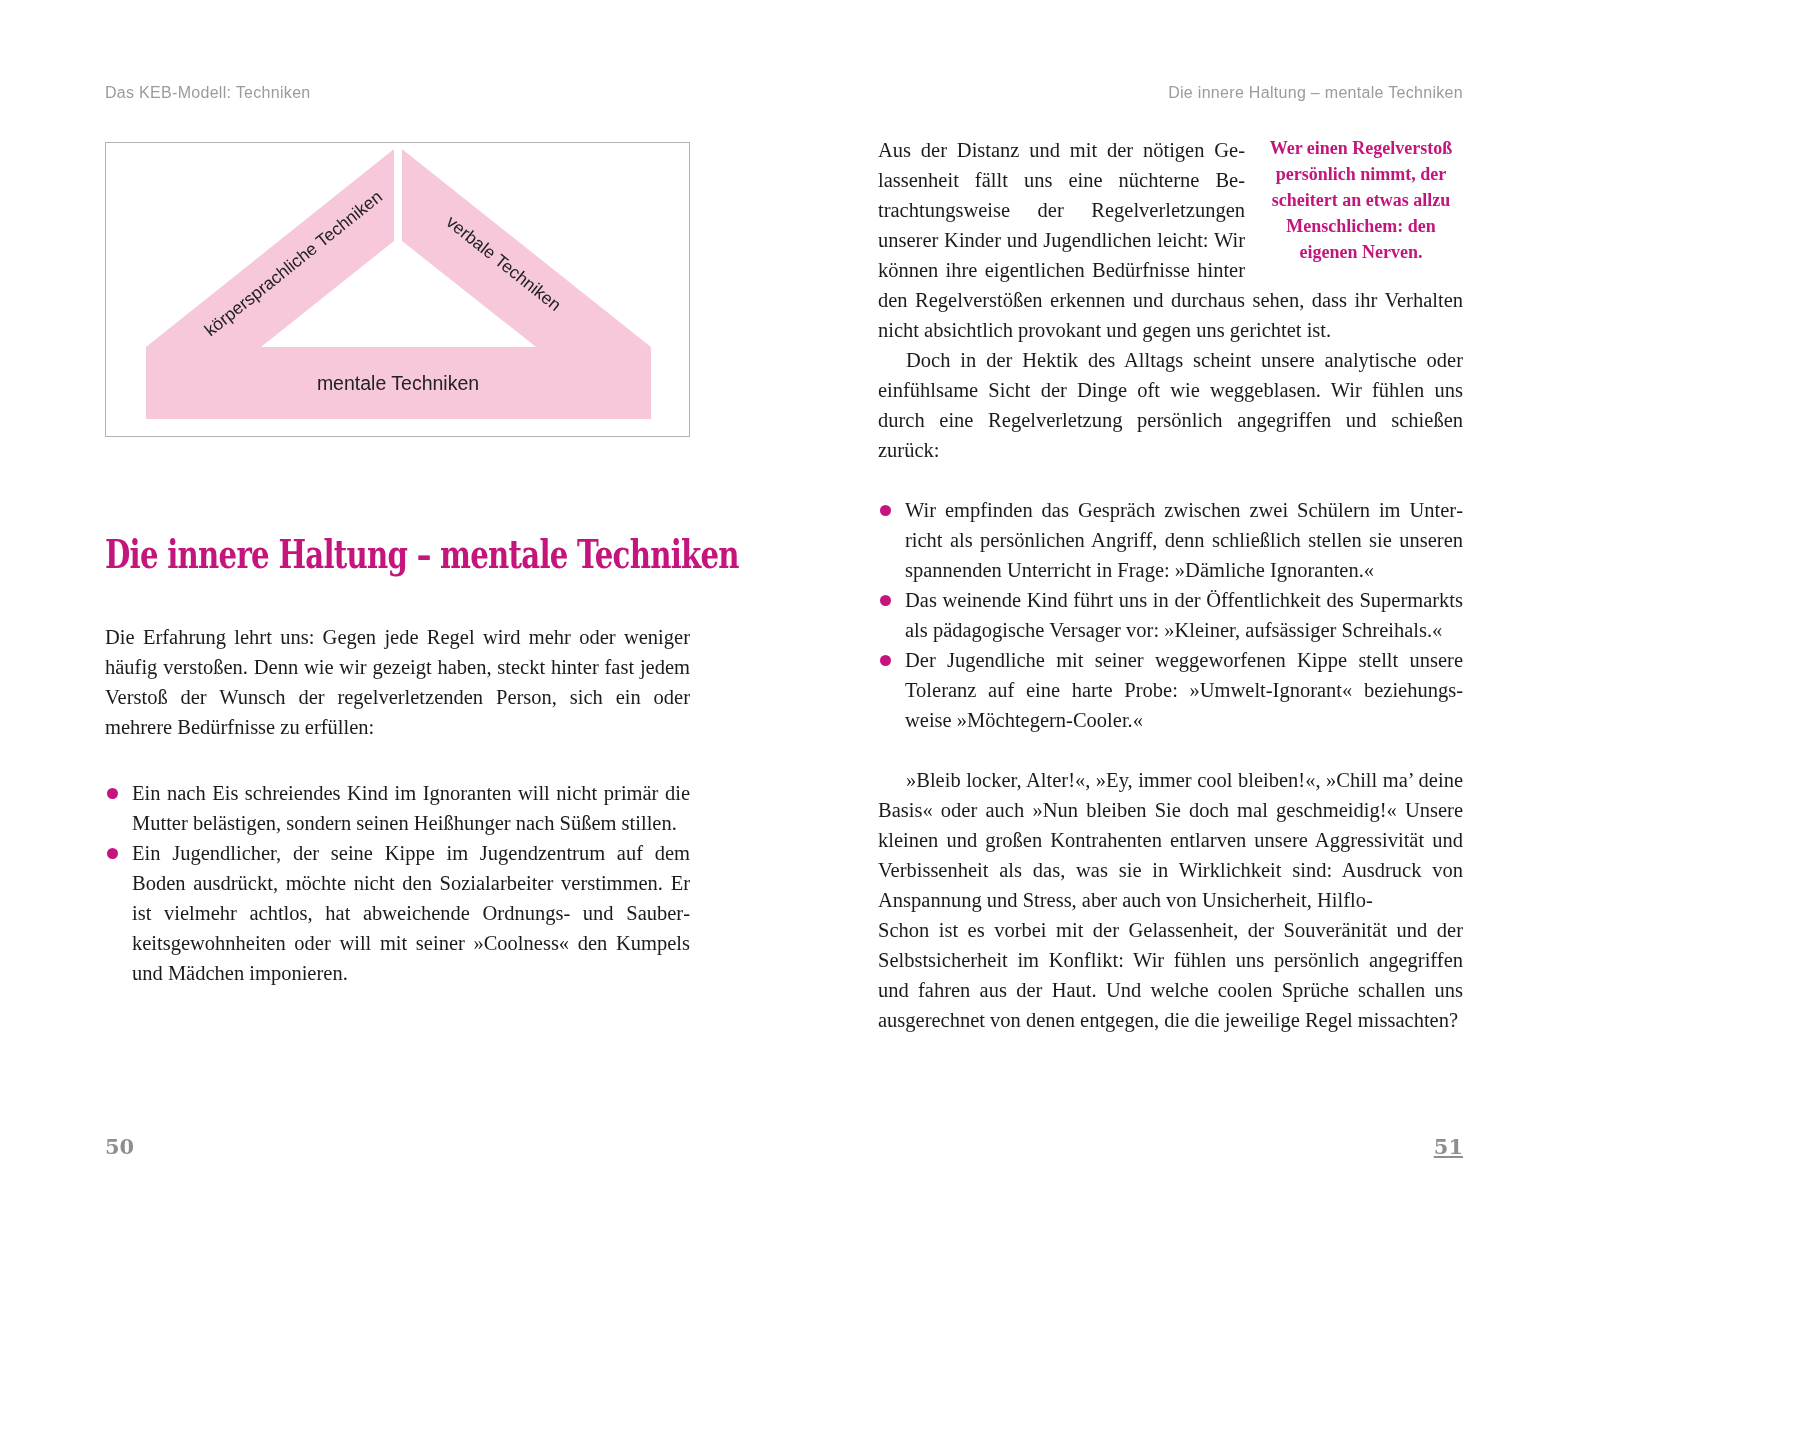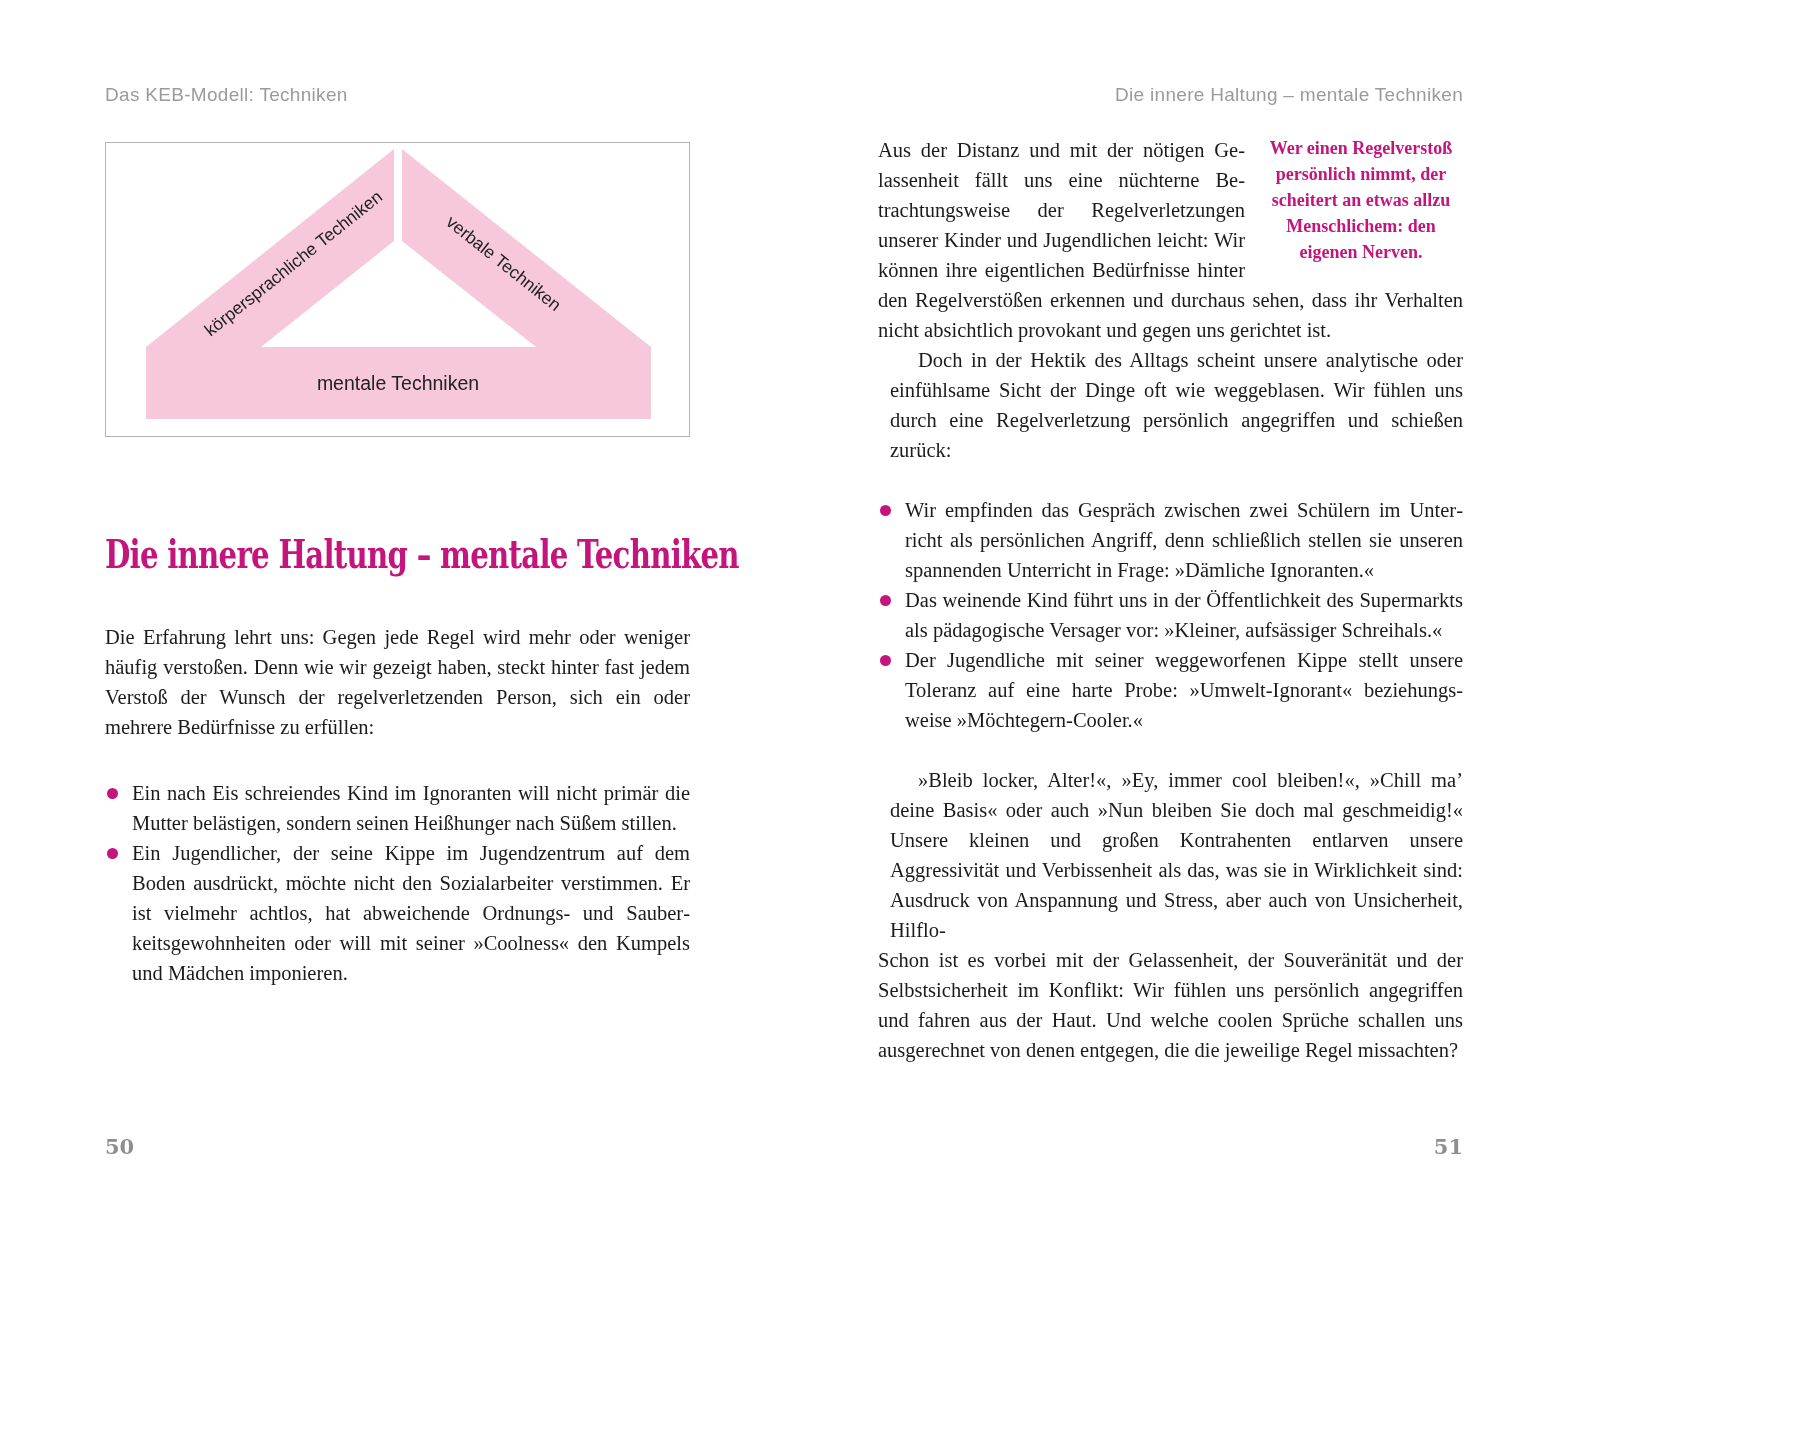--- a/index.html
+++ b/index.html
@@ -10,21 +10,21 @@
     -webkit-font-smoothing: antialiased;
   }
   .spread { position: relative; width: 1800px; height: 1433px; background: #ffffff; overflow: hidden; }
   .page { position: absolute; top: 0; width: 585px; height: 1433px; }
   .page-left  { left: 105px; }
   .page-right { left: 878px; }
 
   .run-head {
     position: absolute; top: 84px; left: 0; width: 100%;
     font-family: "Liberation Sans", sans-serif;
-    font-size: 19px; letter-spacing: 0.3px; color: #9b9b9b;
+    font-size: 16px; letter-spacing: 0.3px; color: #9b9b9b;
   }
   .run-head.right { text-align: right; }
 
   .diagram {
     position: absolute; top: 142px; left: 0; margin: 0;
     width: 583px; height: 293px;
     border: 1px solid #b3b3b3; background: #ffffff;
   }
   .diagram svg { display: block; width: 583px; height: 293px; }
   .diagram text {
@@ -52,40 +52,40 @@
   .bullets li { position: relative; padding-left: 27px; }
   .bullets li::before {
     content: ""; position: absolute; left: 2px; top: 10px;
     width: 11px; height: 11px; border-radius: 50%;
     background: #c4157d;
   }
   .bullets-left { position: absolute; top: 778px; left: 0; width: 585px; }
 
   .flow { position: absolute; top: 135px; left: 0; width: 585px; }
   .flow .para { margin: 0; }
-  .flow .para.indent { text-indent: 28px; margin-left: 12px; }
+  .flow .para.indent { text-indent: 28px; }
   .flow .bullets { margin: 30px 0; }
 
   .margin-note {
     float: right; width: 204px;
     margin-left: 14px; margin-bottom: 4px;
     font-family: Liberation Serif, serif;
     font-weight: bold;
     font-size: 18px; line-height: 26px;
     color: #c4157d;
     text-align: center;
     text-indent: 0;
   }
 
   .page-num {
     position: absolute; top: 1134px; left: 0;
     font-family: "DejaVu Serif", serif;
     font-weight: bold; font-size: 21px; color: #8e8e8e;
   }
-  .page-num.right { left: auto; right: 0; text-align: center; }
+  .page-num.right { left: auto; right: 0; text-align: center; text-decoration: underline; }
 </style>
 </head>
 <body>
 
 <div class="spread">
 
   <section class="page page-left">
 
     <header class="run-head">Das KEB-Modell: Techniken</header>
 

